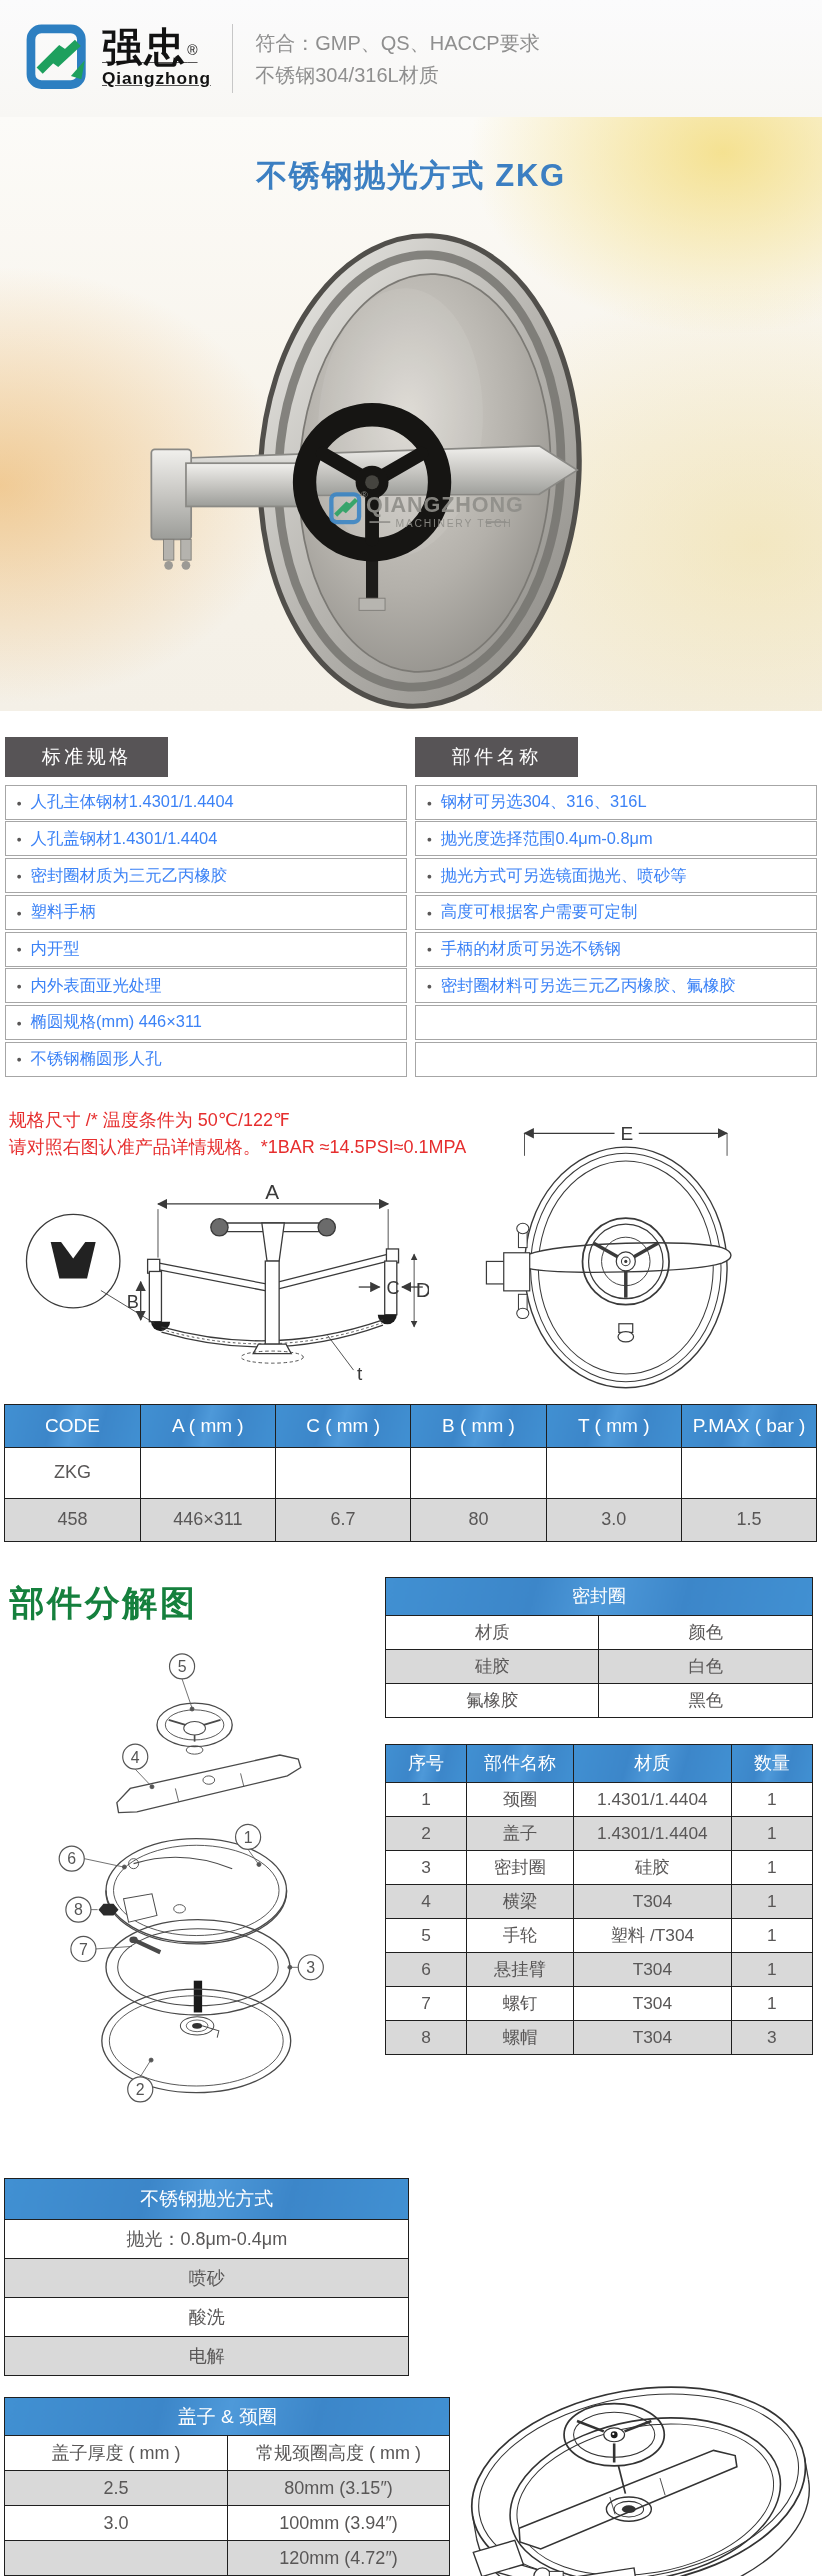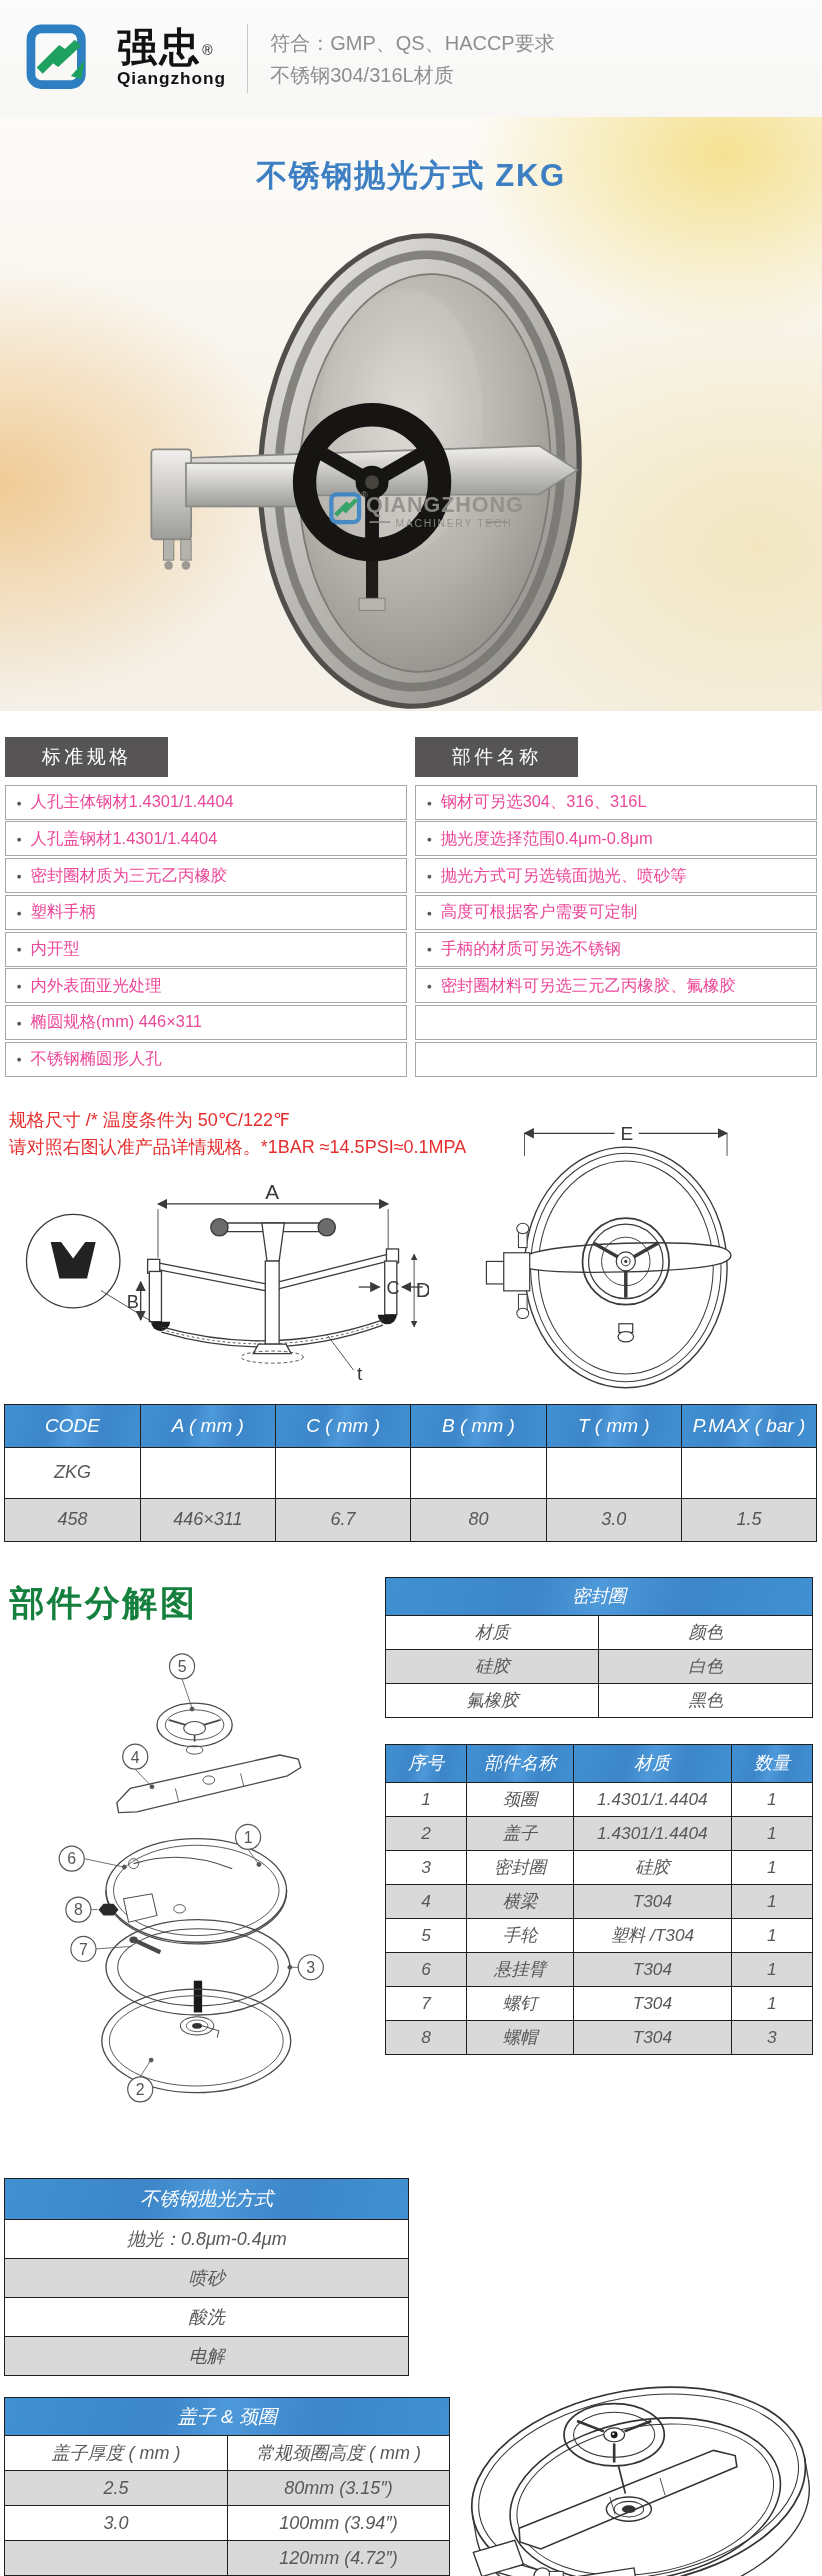--- a/index.html
+++ b/index.html
@@ -3,21 +3,21 @@
 <meta charset="utf-8">
 <style>
   html,body{margin:0;padding:0;background:#ffffff;}
   body{font-family:"Liberation Sans","DejaVu Sans",sans-serif;color:#595757;}
   .page{width:822px;height:2576px;position:relative;margin:0 auto;background:#fff;overflow:hidden;}
 
   
   .header{height:117px;display:flex;align-items:center;padding-left:24px;box-sizing:border-box;
           background:linear-gradient(180deg,#fbfbfc 0%,#f8f7f4 100%);}
   .logo-wrap{display:flex;align-items:center;}
-  .logo-text{margin-left:20px;}
+  .logo-text{margin-left:5px;text-decoration:underline;}
   .brand-cn{font-size:40px;font-weight:bold;color:#121212;letter-spacing:2.6px;line-height:38px;}
   .brand-reg{font-size:14px;vertical-align:super;color:#121212;}
   .brand-en{font-size:17.3px;font-weight:bold;color:#121212;letter-spacing:0.9px;margin-top:1.7px;}
   .header-divider{width:0.9px;height:69px;background:#c7c7c7;margin:0 22.5px 0 21px;}
   .taglines{font-size:20px;color:#8f8f8f;line-height:32px;}
 
   
   .hero{position:relative;height:594px;
     background:
       radial-gradient(363px 260px at 88% 6%, rgba(243,219,120,.8), rgba(243,219,120,0) 70%),
@@ -27,33 +27,33 @@
   .page-title{padding-top:38px;text-align:center;font-size:31px;font-weight:bold;color:#3c7fc2;letter-spacing:1.7px;}
   .hero-svg{display:block;margin:10.4px auto 0;}
 
   
   .specs{display:flex;gap:8.7px;padding:0 5.2px;margin-top:26px;}
   .spec-col{flex:1;min-width:0;}
   .spec-badge{width:163px;height:40px;background:#575456;color:#fff;font-size:19px;letter-spacing:3.5px;
               display:flex;align-items:center;justify-content:center;margin-bottom:7.8px;}
   ul.spec-list{list-style:none;margin:0;padding:0;}
   ul.spec-list li{height:33px;border:0.9px solid #a6a6a6;margin-bottom:1.7px;display:flex;align-items:center;
-                  padding-left:10.4px;font-size:16.4px;color:#ec4899;background:#fff;white-space:nowrap;overflow:hidden;}
+                  padding-left:10.4px;font-size:16.4px;color:#3b82f6;background:#fff;white-space:nowrap;overflow:hidden;}
   ul.spec-list li > :not(:empty)::before{content:"●";font-size:8.7px;margin-right:8.7px;vertical-align:1.7px;color:#595757;}
 
   
   .note{margin:29px 0 0 8.7px;color:#e62e2e;font-size:18px;line-height:27px;}
 
   
   .drawings{position:relative;height:227px;margin-top:5.2px;}
   .cross-svg{position:absolute;left:8.7px;top:12px;}
   .front-svg{position:absolute;left:431px;top:-50px;}
 
   
-  table{border-collapse:collapse;table-layout:fixed;font-style:italic;}
+  table{border-collapse:collapse;table-layout:fixed;}
   th,td{border:1.7px solid #1f1f1f;text-align:center;overflow:hidden;white-space:nowrap;}
   th{background:linear-gradient(105deg,#4190d2 0%,#3c86c9 35%,#4e99d9 50%,#3c86c9 70%,#4190d2 100%);
      color:#fff;font-weight:normal;}
   td{color:#595757;background:#fff;}
   tbody tr:nth-child(even) td{background:#d9d9d9;}
 
   .size-table{width:813px;margin:10.4px 4.3px 0;}
   .size-table th{height:40px;font-size:19px;}
   .size-table td{height:40px;font-size:18px;}
   .size-table tbody tr:first-child td{height:48px;}

